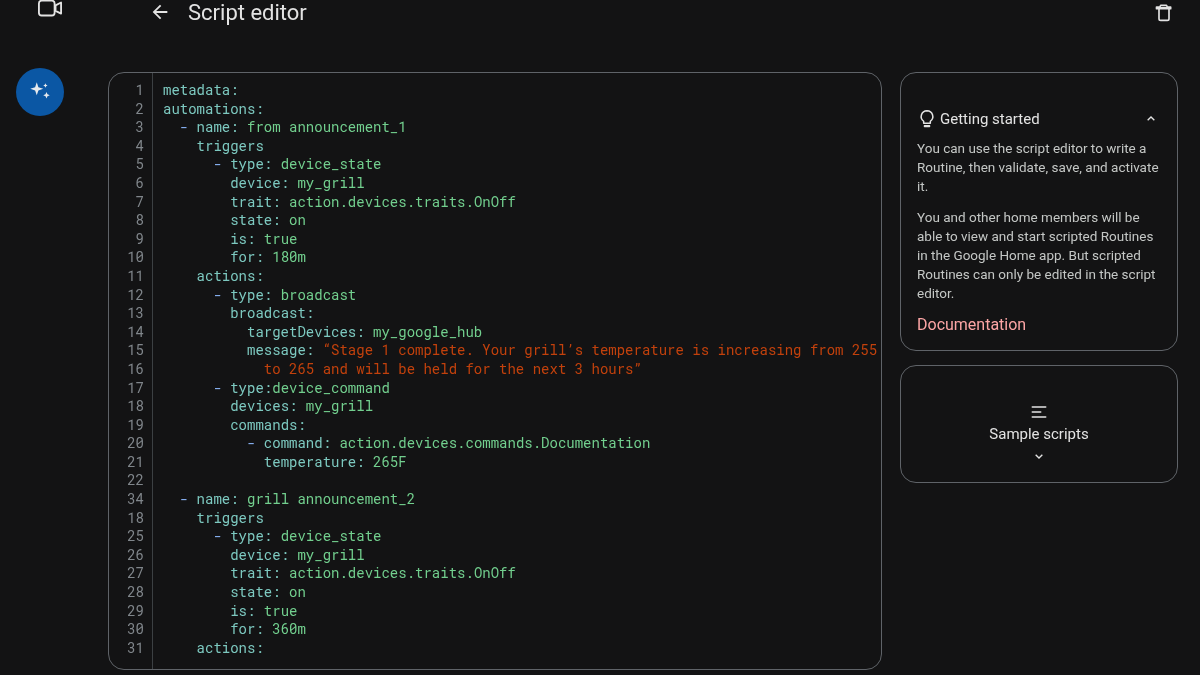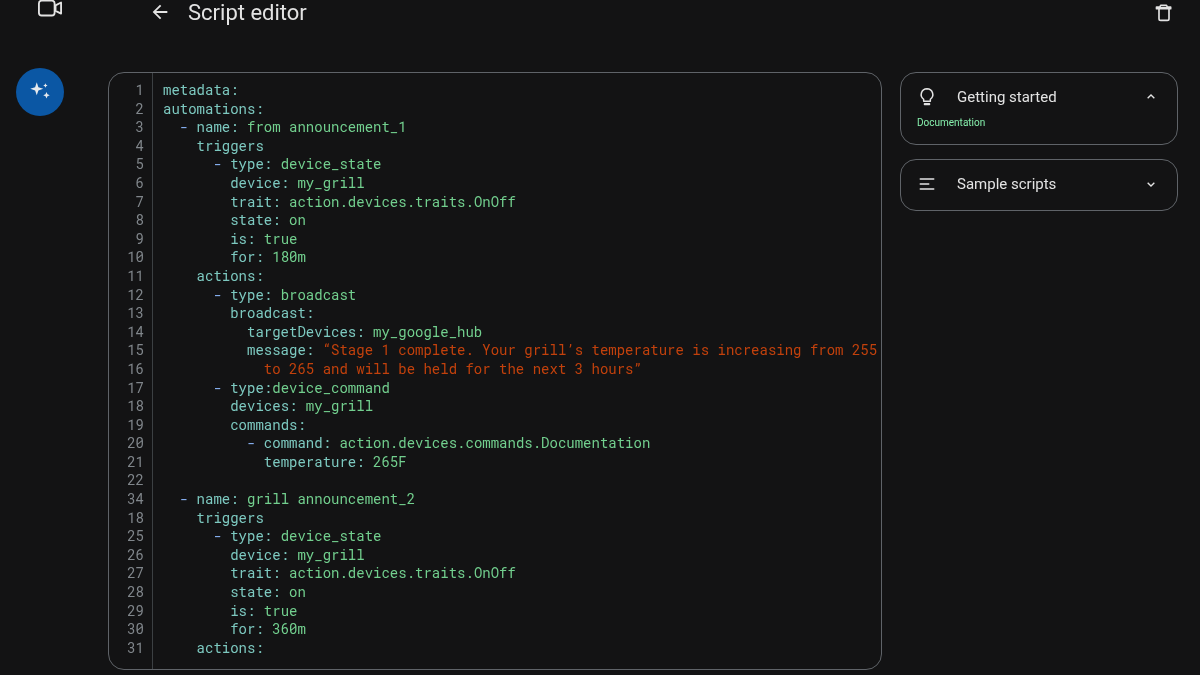--- a/index.html
+++ b/index.html
@@ -99,43 +99,44 @@
     gap: 14px;
   }
   .card {
     border:1px solid #5f6368;
     border-radius:16px;
     padding: 14px 16px 16px 16px;
   }
   .card-header {
     display:flex;
     align-items:center;
-    gap:20px;
+    gap:3px;
     margin-bottom: 10px;
     cursor:pointer;
+    margin-top:22px;
   }
   .card-header .hicon { width:20px; height:20px; display:flex; align-items:center; justify-content:center; }
   .card-header .label {
     flex:1;
     font-size:15px;
     color:#e3e3e3;
   }
   .chev { width:20px; height:20px; display:flex; align-items:center; justify-content:center;}
   .card p {
     font-size: 13.5px;
     line-height: 19px;
     color: #c4c7c5;
     margin-bottom: 12px;
   }
   .link {
-    color:#86efac;
-    font-size:10px;
-    cursor:pointer;
-  }
-  .card.compact .card-header { margin-bottom:0; }
+    color:#fca5a5;
+    font-size:16px;
+    cursor:pointer;
+  }
+  .card.compact .card-header { margin-bottom:0;flex-direction:column; }
   svg { display:block; }
 </style>
 </head>
 <body>
 
 <div class="header">
   <div class="cam-icon">
     <svg width="26" height="20" viewBox="0 0 26 20">
         <rect x="1" y="1" width="17" height="16" rx="3" fill="none" stroke="#e3e3e3" stroke-width="2"></rect>
         <path d="M19 6 L25 3 L25 15 L19 12 Z" fill="none" stroke="#e3e3e3" stroke-width="2" stroke-linejoin="round"></path>
@@ -238,20 +239,22 @@
               <path d="M9 21h6v-1H9v1zm3-19a7 7 0 0 0-4 12.7V17h8v-2.3A7 7 0 0 0 12 2z" fill="none" stroke="#e3e3e3" stroke-width="1.8" stroke-linejoin="round"></path>
             </svg>
         </div>
         <div class="label">Getting started</div>
         <div class="chev">
           <svg width="16" height="16" viewBox="0 0 24 24">
               <path d="M7 14l5-5 5 5" fill="none" stroke="#e3e3e3" stroke-width="2"></path>
             </svg>
         </div>
       </div>
+      <p>You can use the script editor to write a Routine, then validate, save, and activate it.</p>
+      <p>You and other home members will be able to view and start scripted Routines in the Google Home app. But scripted Routines can only be edited in the script editor.</p>
       <div class="link">Documentation</div>
     </div>
 
     <div class="card compact">
       <div class="card-header">
         <div class="hicon">
           <svg width="20" height="20" viewBox="0 0 24 24">
               <path d="M4 6h16M4 12h10M4 18h16" stroke="#e3e3e3" stroke-width="2" stroke-linecap="round"></path>
             </svg>
         </div>

